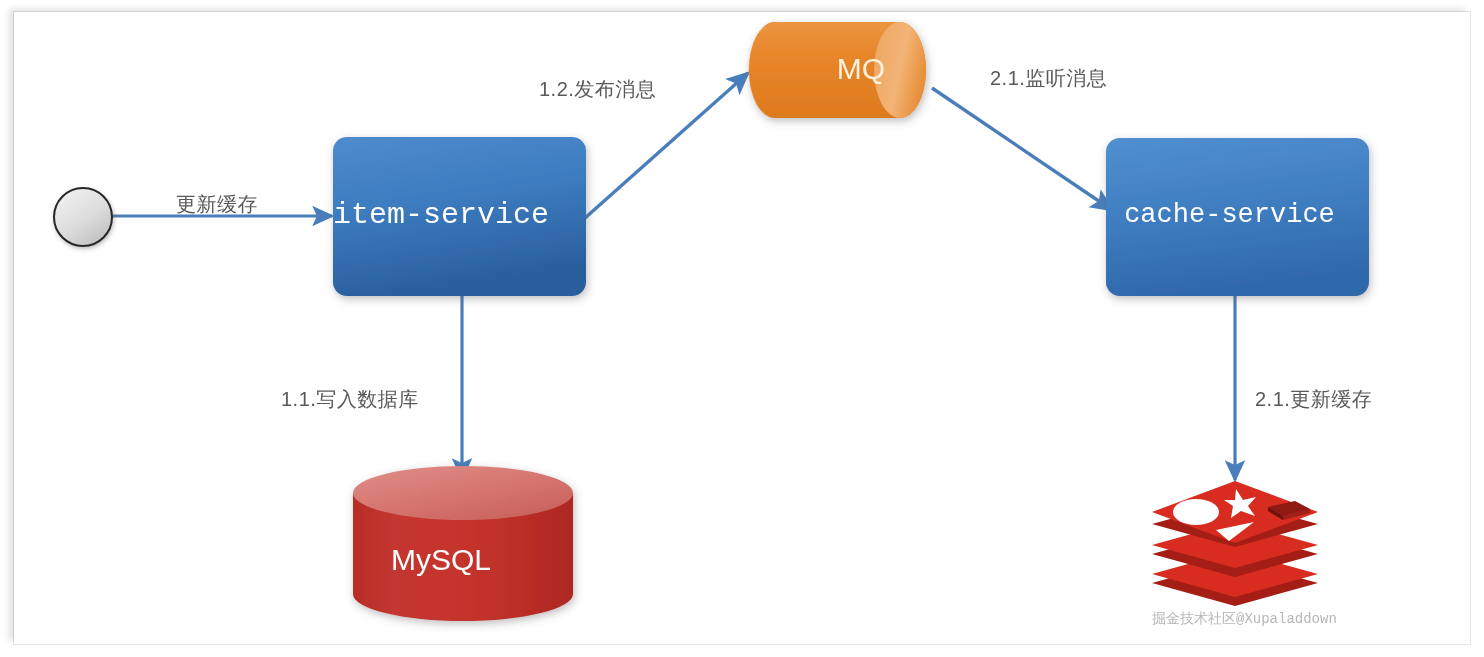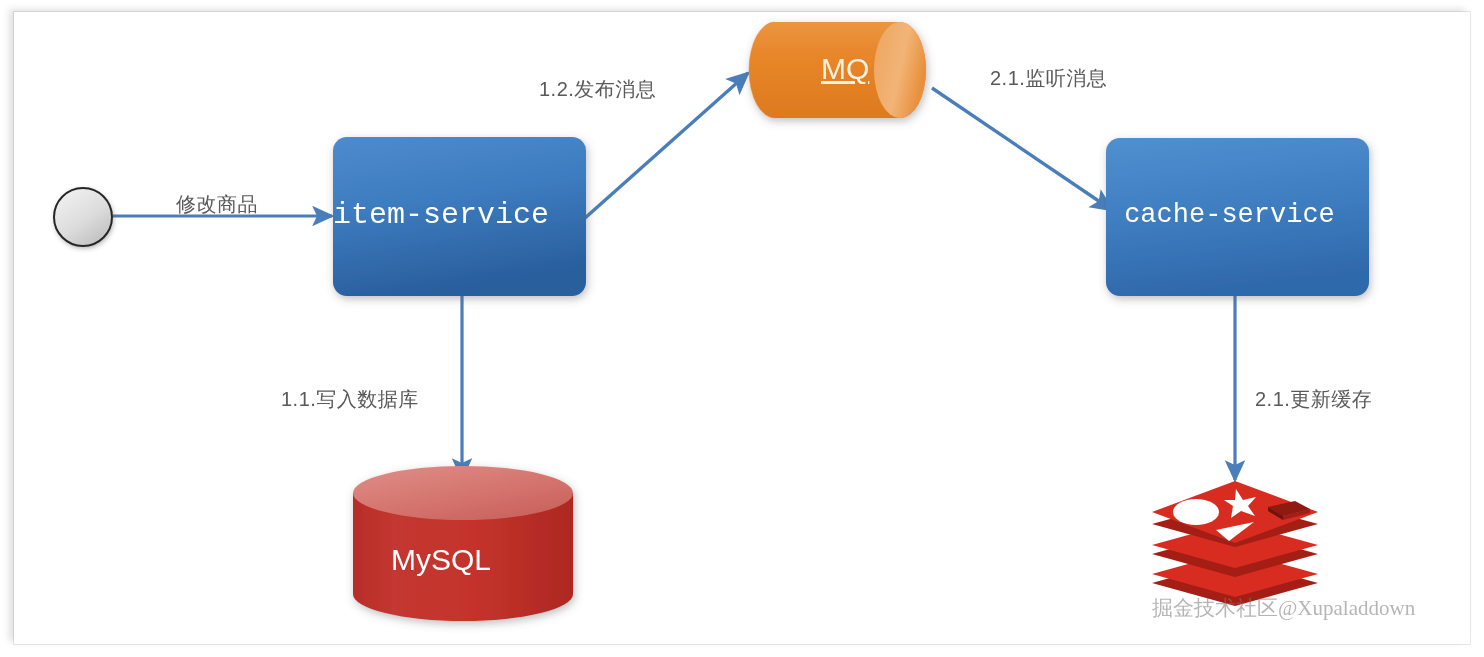--- a/index.html
+++ b/index.html
@@ -61,24 +61,24 @@
   .mysql-text {
     position: absolute;
     color: #ffffff;
     font-family: "Liberation Sans", sans-serif;
     font-size: 30px;
     white-space: nowrap;
   }
   #watermark {
     position: absolute;
     left: 1152px;
-    top: 594px;
-    font-size: 21px;
+    top: 610px;
+    font-size: 14px;
     color: rgba(120,120,120,0.55);
-    font-family: Liberation Serif, serif;
+    font-family: Liberation Mono, monospace;
     white-space: nowrap;
     letter-spacing: 0px;
   }
 </style>
 </head>
 <body>
 
 <div id="canvas">
   <div id="frame"></div>
 
@@ -200,25 +200,25 @@
         <path d="M1268,507 L1283,516 L1283,520 L1268,511 Z" fill="#6f130d"></path>
         <path d="M1283,516 L1310,509 L1310,513 L1283,520 Z" fill="#a02017"></path>
       </g>
     </g>
   </svg>
 
   <div class="node-text" style="left:333px; top:198px; width:215px; font-size:30px;">item-service</div>
 
   <div class="node-text" style="left:1106px; top:200px; width:247px; font-size:27px;">cache-service</div>
 
-  <div class="mq-text" style="left:821px; top:52px; width:110px; text-align:left;text-decoration:underline;">MQ</div>
+  <div class="mq-text" style="left:775px; top:52px; width:110px; text-align:right;">MQ</div>
 
   <div class="mysql-text" style="left:353px; top:543px; width:176px; text-align:center;">MySQL</div>
 
-  <div class="label" style="left:176px; top:178px;">修改商品</div>
+  <div class="label" style="left:176px; top:178px;">更新缓存</div>
 
   <div class="label" style="left:539px; top:63px;">1.2.发布消息</div>
 
   <div class="label" style="left:990px; top:52px;">2.1.监听消息</div>
 
   <div class="label" style="left:281px; top:373px;text-align:right;">1.1.写入数据库</div>
 
   <div class="label" style="left:1255px; top:373px;">2.1.更新缓存</div>
 
   <div id="watermark">掘金技术社区@Xupaladdown</div>

